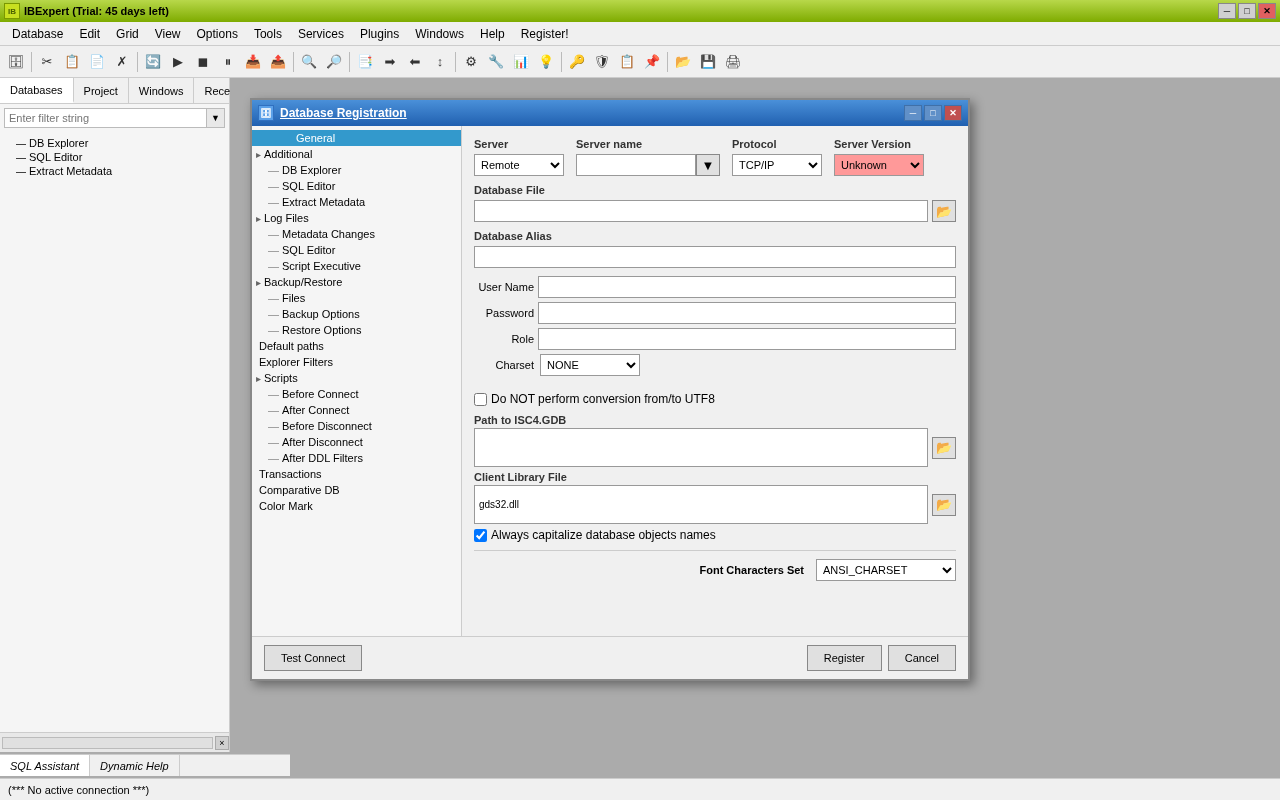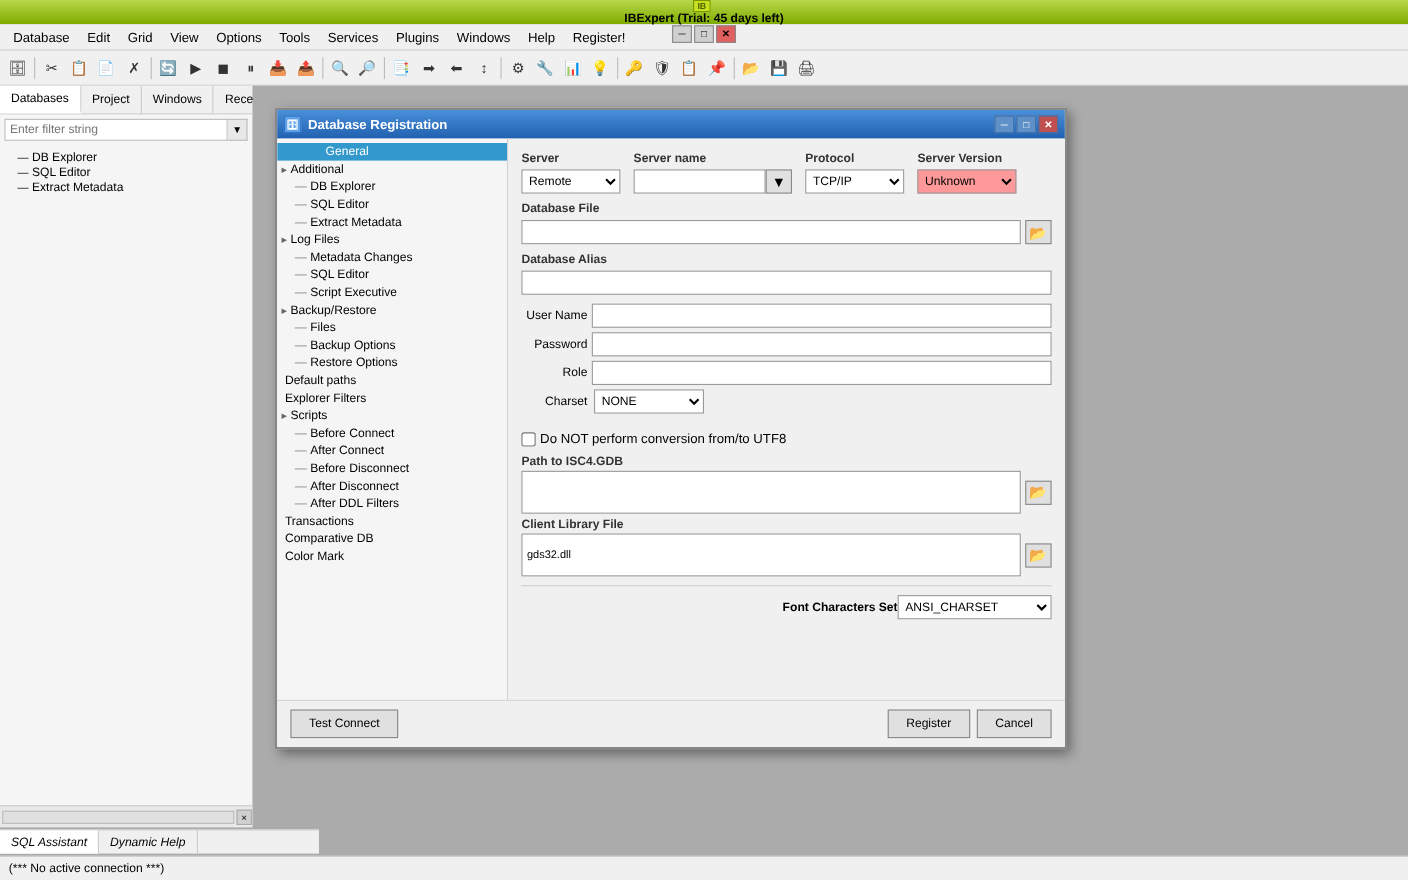--- a/index.html
+++ b/index.html
@@ -16,21 +16,20 @@
     
     #title-bar {
       background: linear-gradient(to bottom, #b8d84a, #7eab00);
       height: 22px;
       display: flex;
       align-items: center;
       padding: 0 4px;
       color: #000;
       font-size: 11px;
       font-weight: bold;
-      flex-direction: column;
     }
     #title-bar .title-icon {
       width: 16px; height: 16px; margin-right: 4px;
       background: #c8e020; border: 1px solid #7a9800;
       display: inline-flex; align-items: center; justify-content: center;
       font-size: 8px; color: #4a6000;
     }
     #title-bar .title-text { flex: 1; }
     #title-bar .win-buttons { display: flex; gap: 2px; }
     #title-bar .win-btn {
@@ -168,21 +167,21 @@
       padding: 0 6px;
       font-size: 12px;
       font-weight: bold;
     }
     #dialog-titlebar .dlg-icon {
       width: 16px; height: 16px; margin-right: 6px;
       background: #5ba0e8; border: 1px solid #3070c0;
       display: flex; align-items: center; justify-content: center;
       font-size: 9px;
     }
-    #dialog-titlebar .dlg-title { flex: 1; }
+    #dialog-titlebar .dlg-title { flex: 1; text-decoration: underline; }
     #dialog-titlebar .dlg-btns { display: flex; gap: 2px; }
     #dialog-titlebar .dlg-btn {
       width: 18px; height: 16px;
       background: #6090c8; border: 1px solid #4070a8;
       display: flex; align-items: center; justify-content: center;
       font-size: 9px; cursor: pointer; color: white;
     }
     #dialog-titlebar .dlg-btn.close-btn { background: #c05050; }
 
     #dialog-body { display: flex; height: 510px; }
@@ -291,21 +290,21 @@
       display: flex; align-items: center; gap: 4px; margin-bottom: 4px;
     }
     .path-label { font-size: 11px; font-weight: bold; color: #333; margin-bottom: 2px; }
     .path-input {
       flex: 1; height: 39px;
       border: 1px solid #999; background: white;
       font-size: 10px; padding: 4px 4px;
     }
 
     .font-charset-row {
-      display: flex; align-items: center; justify-content: flex-end; gap: 0;
+      display: flex; align-items: center; justify-content: flex-end; gap: 12px;
       margin-top: 8px; border-top: 1px solid #ccc; padding-top: 8px;
     }
     .font-charset-label { font-size: 11px; font-weight: bold; }
     .font-charset-select {
       height: 22px; border: 1px solid #999; background: white;
       font-size: 11px; padding: 1px 2px; min-width: 140px;
     }
 
     
     #dialog-footer {
@@ -671,20 +670,24 @@
           </div>
 
           
           <div class="path-label">Client Library File</div>
           <div class="path-row">
             <input type="text" class="path-input" value="gds32.dll" style="">
             <div class="browse-btn">📂</div>
           </div>
 
           
+          <div class="checkbox-row">
+            <input type="checkbox" id="cap-check" checked="" style="">
+            <label for="cap-check">Always capitalize database objects names</label>
+          </div>
 
           
           <div class="font-charset-row">
             <span class="font-charset-label">Font Characters Set</span>
             <select class="font-charset-select">
               <option>ANSI_CHARSET</option>
               <option>DEFAULT_CHARSET</option>
               <option>OEM_CHARSET</option>
             </select>
           </div>

